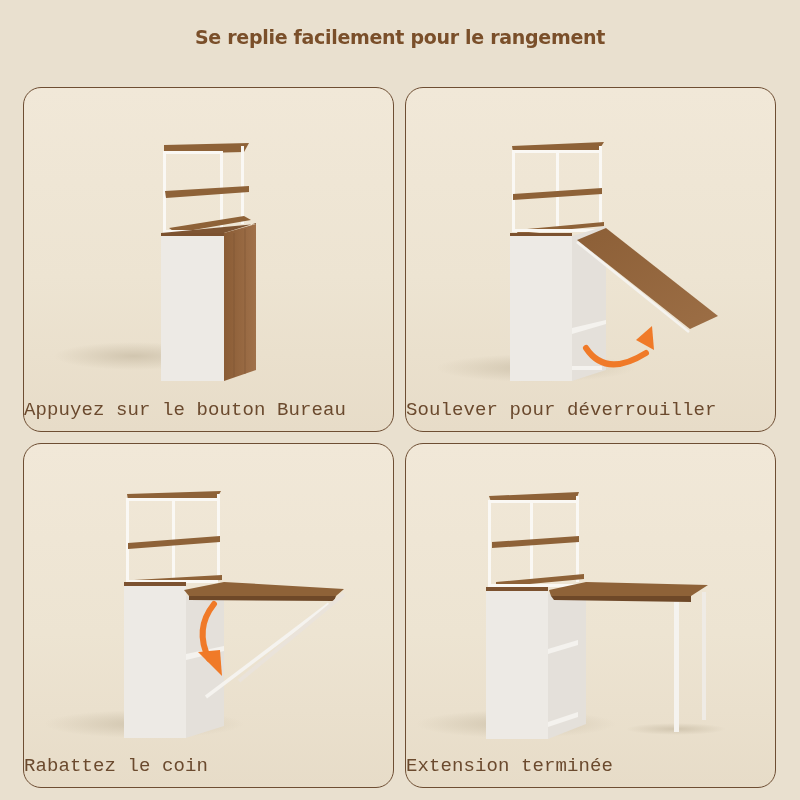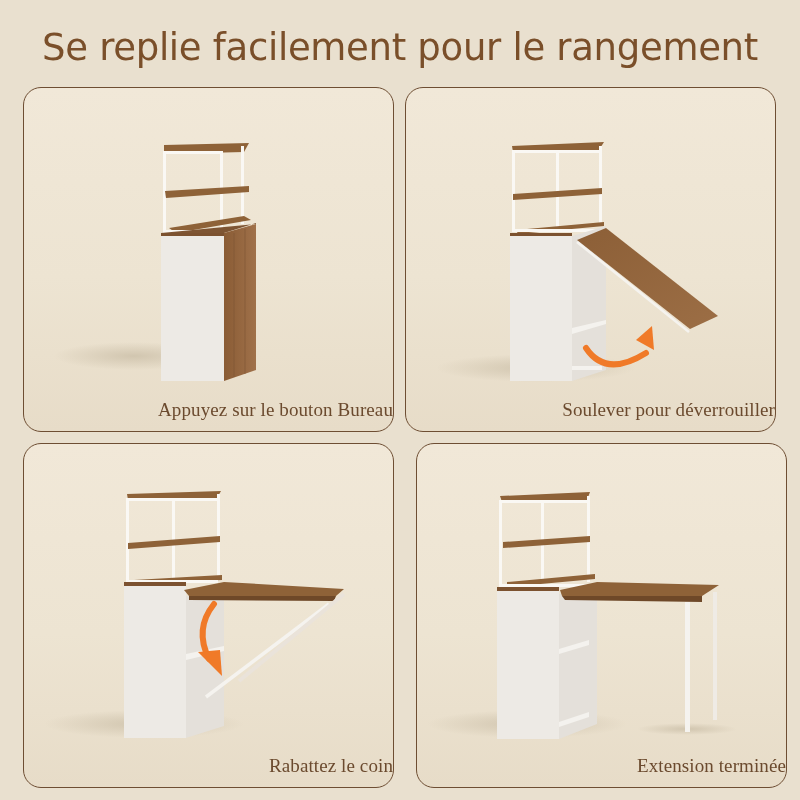--- a/index.html
+++ b/index.html
@@ -6,37 +6,37 @@
   body {
     width: 800px; height: 800px; overflow: hidden;
     background: #E9E0CF;
     font-family: "DejaVu Sans", sans-serif;
     position: relative;
   }
   .title {
     position: absolute; left: 0; top: 26px; width: 800px;
     text-align: center;
     font-family: "DejaVu Sans", sans-serif;
-    font-weight: normal; font-size: 37px;
+    font-weight: bold; font-size: 19px;
     color: #7A4F2A; letter-spacing: -0.3px;
   }
   .panel {
     position: absolute;
     width: 371px; height: 345px;
     border: 1.5px solid #6E4E33;
     border-radius: 18px;
     background: linear-gradient(180deg, #F1E8D8 0%, #EDE4D2 55%, #E7DCC8 100%);
     box-sizing: border-box;
     overflow: hidden;
   }
   .panel svg.scene { position: absolute; left: 0; top: 0; }
   .caption {
     position: absolute; left: 0; width: 100%;
-    bottom: 10px; text-align: right;
-    font-family: Liberation Serif, serif;
+    bottom: 10px; text-align: left;
+    font-family: Liberation Mono, monospace;
     font-size: 19px; color: #6B4A2E;
     letter-spacing: 0.1px;
   }
 </style>
 </head>
 <body>
 
 <div class="title">Se replie facilement pour le rangement</div>
 
 <div class="panel" style="left:23px; top:87px;">
@@ -141,21 +141,21 @@
     <line x1="305" y1="160" x2="182" y2="253" stroke="#F5F3EF" stroke-width="3.5"></line>
     <line x1="320" y1="150" x2="215" y2="237" stroke="#EAE3DA" stroke-width="4"></line>
 
     <path d="M 190,160 Q 170,185 185,215" fill="none" stroke="#F07A28" stroke-width="6" stroke-linecap="round"></path>
     <polygon points="174,208 198,232 196,206" fill="#F07A28"></polygon>
   </svg>
   <div class="caption">Rabattez le coin</div>
 
 </div>
 
-<div class="panel" style="left:405px; top:443px;margin-left:11px;">
+<div class="panel" style="left:405px; top:443px;">
   <svg class="scene" width="371" height="345">
     <defs>
       <radialGradient id="shadow4" cx="0.5" cy="0.5" r="0.5">
           <stop offset="0" stop-color="#CBBFA8" stop-opacity="0.8"></stop>
           <stop offset="1" stop-color="#CBBFA8" stop-opacity="0"></stop>
         </radialGradient>
     </defs>
     <ellipse cx="110" cy="280" rx="100" ry="14" fill="url(#shadow4)"></ellipse>
     <ellipse cx="270" cy="285" rx="50" ry="6" fill="url(#shadow4)"></ellipse>
 

